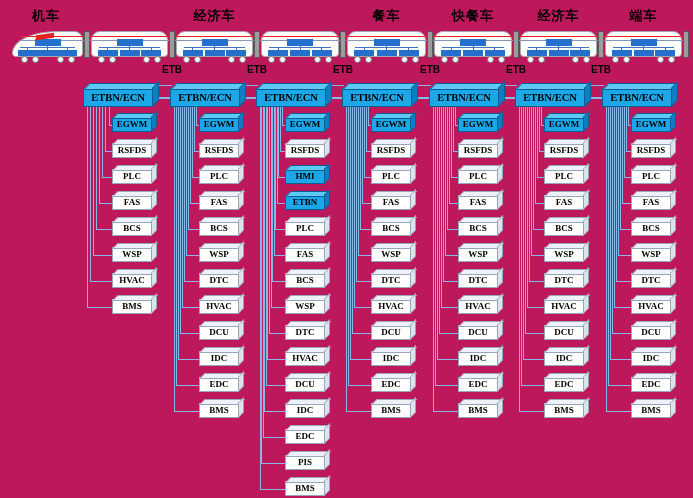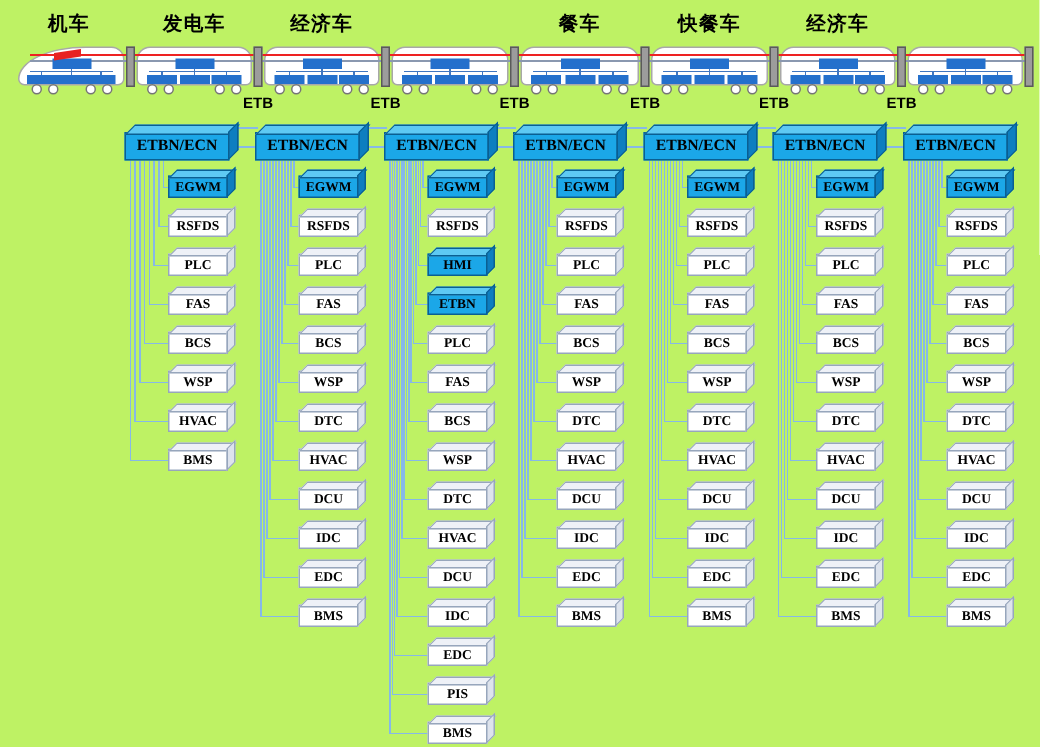--- a/index.html
+++ b/index.html
@@ -1,18 +1,18 @@
 <!DOCTYPE html>
 <html><head>
 <meta charset="utf-8">
 <style>
   html,body { margin:0; padding:0; background:#ffffff; }
   #stage {
     position:relative; width:693px; height:498px; overflow:hidden;
-    background:#bef264; font-family:"Liberation Sans", sans-serif;
+    background:#be185d; font-family:"Liberation Sans", sans-serif;
   }
   #stage * { box-sizing:border-box; }
   .abs { position:absolute; }
   .car-label {
     position:absolute; width:90px; text-align:center;
     font-size:13px; font-weight:bold; color:var(--text);
     font-family:"Liberation Sans", sans-serif; letter-spacing:1px;
   }
   .etb-label {
     position:absolute; width:40px; text-align:center;
@@ -79,25 +79,25 @@
     </div>
   <svg id="wires" class="wires" width="693" height="498" shape-rendering="crispEdges">
       <path d="M20 36.5 H684" stroke="#ee2222" stroke-width="1.4" fill="none"></path>
       <path d="M20 40.5 H684" stroke="#8a98b0" stroke-width="1" fill="none"></path>
       <path d="M20 47.5 H75 M47.5 46 V47.5 M27.6 47.5 V50 M47.5 47.5 V50 M67.4 47.5 V50 M99 47.5 H160 M129.5 46 V47.5 M107.9 47.5 V50 M129.5 47.5 V50 M151.1 47.5 V50 M184 47.5 H245 M214.5 46 V47.5 M192.9 47.5 V50 M214.5 47.5 V50 M236.1 47.5 V50 M269 47.5 H331 M300 46 V47.5 M278.2 47.5 V50 M300.0 47.5 V50 M321.8 47.5 V50 M355 47.5 H418 M386.5 46 V47.5 M364.4 47.5 V50 M386.5 47.5 V50 M408.6 47.5 V50 M442 47.5 H504 M473 46 V47.5 M451.2 47.5 V50 M473.0 47.5 V50 M494.8 47.5 V50 M528 47.5 H589 M558.5 46 V47.5 M536.9 47.5 V50 M558.5 47.5 V50 M580.1 47.5 V50 M613 47.5 H674 M643.5 46 V47.5 M621.9 47.5 V50 M643.5 47.5 V50 M665.1 47.5 V50 " stroke="#4076c0" stroke-width="1" fill="none"></path>
       <path d="M153 98 H170 M155 85.5 H172 M240 98 H256 M242 85.5 H258 M326 98 H342 M328 85.5 H344 M412 98 H429 M414 85.5 H431 M499 98 H515 M501 85.5 H517 M585 98 H602 M587 85.5 H604 " stroke="#86b8e8" stroke-width="1.2" fill="none"></path>
       <path d="M109.0 107 V125 H112 M105.9 107 V151 H112 M102.7 107 V177 H112 M99.6 107 V203 H112 M96.4 107 V229 H112 M93.3 107 V255 H112 M90.1 107 V281 H112 M87.0 107 V307 H112 M196.0 107 V125 H199 M194.0 107 V151 H199 M192.0 107 V177 H199 M190.0 107 V203 H199 M188.0 107 V229 H199 M186.0 107 V255 H199 M184.0 107 V281 H199 M182.0 107 V307 H199 M180.0 107 V333 H199 M178.0 107 V359 H199 M176.0 107 V385 H199 M174.0 107 V411 H199 M282.0 107 V125 H285 M280.4 107 V151 H285 M278.9 107 V177 H285 M277.3 107 V203 H285 M275.7 107 V229 H285 M274.1 107 V255 H285 M272.6 107 V281 H285 M271.0 107 V307 H285 M269.4 107 V333 H285 M267.9 107 V359 H285 M266.3 107 V385 H285 M264.7 107 V411 H285 M263.1 107 V437 H285 M261.6 107 V463 H285 M260.0 107 V489 H285 M368.0 107 V125 H371 M366.0 107 V151 H371 M364.0 107 V177 H371 M362.0 107 V203 H371 M360.0 107 V229 H371 M358.0 107 V255 H371 M356.0 107 V281 H371 M354.0 107 V307 H371 M352.0 107 V333 H371 M350.0 107 V359 H371 M348.0 107 V385 H371 M346.0 107 V411 H371 M455.0 107 V125 H458 M453.0 107 V151 H458 M451.0 107 V177 H458 M449.0 107 V203 H458 M447.0 107 V229 H458 M445.0 107 V255 H458 M443.0 107 V281 H458 M441.0 107 V307 H458 M439.0 107 V333 H458 M437.0 107 V359 H458 M435.0 107 V385 H458 M433.0 107 V411 H458 M541.0 107 V125 H544 M539.0 107 V151 H544 M537.0 107 V177 H544 M535.0 107 V203 H544 M533.0 107 V229 H544 M531.0 107 V255 H544 M529.0 107 V281 H544 M527.0 107 V307 H544 M525.0 107 V333 H544 M523.0 107 V359 H544 M521.0 107 V385 H544 M519.0 107 V411 H544 M628.0 107 V125 H631 M626.0 107 V151 H631 M624.0 107 V177 H631 M622.0 107 V203 H631 M620.0 107 V229 H631 M618.0 107 V255 H631 M616.0 107 V281 H631 M614.0 107 V307 H631 M612.0 107 V333 H631 M610.0 107 V359 H631 M608.0 107 V385 H631 M606.0 107 V411 H631 " stroke="#86b8e8" stroke-width="1" fill="none"></path>
     </svg>
   <div id="layer-top" class="abs" style="left:0;top:0;width:693px;height:498px;">
       <div class="car-label" style="position: absolute; left: 1px; top: 7px;">机车</div>
-      <div class="car-label" style="position: absolute; left: 84.5px; top: 7px;">发电车</div>
       <div class="car-label" style="position: absolute; left: 169.5px; top: 7px;">经济车</div>
       <div class="car-label" style="position: absolute; left: 428px; top: 7px;">快餐车</div>
       <div class="car-label" style="position: absolute; left: 341.5px; top: 7px;">餐车</div>
       <div class="car-label" style="position: absolute; left: 513.5px; top: 7px;">经济车</div>
+      <div class="car-label" style="position: absolute; left: 598.5px; top: 7px;">端车</div>
       <div class="tbox" style="position: absolute; left: 34.5px; top: 39px; width: 26px; height: 7px;"></div>
       <div class="tbox" style="position: absolute; left: 17.6px; top: 50px; width: 20px; height: 6px;"></div>
       <div class="tbox" style="position: absolute; left: 37.5px; top: 50px; width: 20px; height: 6px;"></div>
       <div class="tbox" style="position: absolute; left: 57.4px; top: 50px; width: 20px; height: 6px;"></div>
       <div class="tbox" style="position: absolute; left: 36px; top: 34px; width: 18px; height: 5px; transform: skewY(-8deg); background: rgb(232, 34, 34);"></div>
       <div class="wheel" style="position: absolute; left: 21px; top: 56px;"></div>
       <div class="wheel" style="position: absolute; left: 32px; top: 56px;"></div>
       <div class="wheel" style="position: absolute; left: 57px; top: 56px;"></div>
       <div class="wheel" style="position: absolute; left: 68px; top: 56px;"></div>
       <div class="tbox" style="position: absolute; left: 116.5px; top: 39px; width: 26px; height: 7px;"></div>

